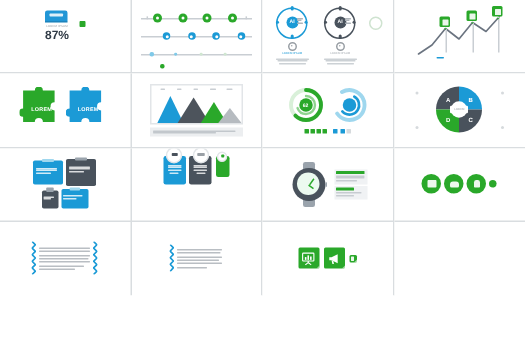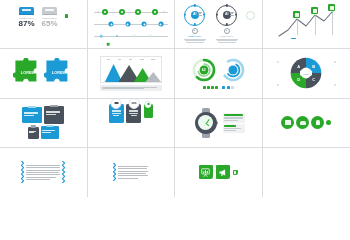--- a/index.html
+++ b/index.html
@@ -259,25 +259,20 @@
 
 <div id="deck">
 
   <div class="slide">
     <div class="stage s1">
       <div class="stat">
         <div class="cap b"></div>
         <div class="sublbl">LOREM IPSUM</div>
         <div class="pct blue">87%</div>
       </div>
-      <div class="stat">
-        <div class="cap gr"></div>
-        <div class="sublbl">LOREM IPSUM</div>
-        <div class="pct gray">65%</div>
-      </div>
       <div class="chip"></div>
     </div>
   </div>
 
   <div class="slide">
     <div class="stage s2">
       <div class="trow">
         <div class="axis"></div>
         <div class="tick" style="left:6%"></div>
           <div class="tick" style="left:94%"></div>

